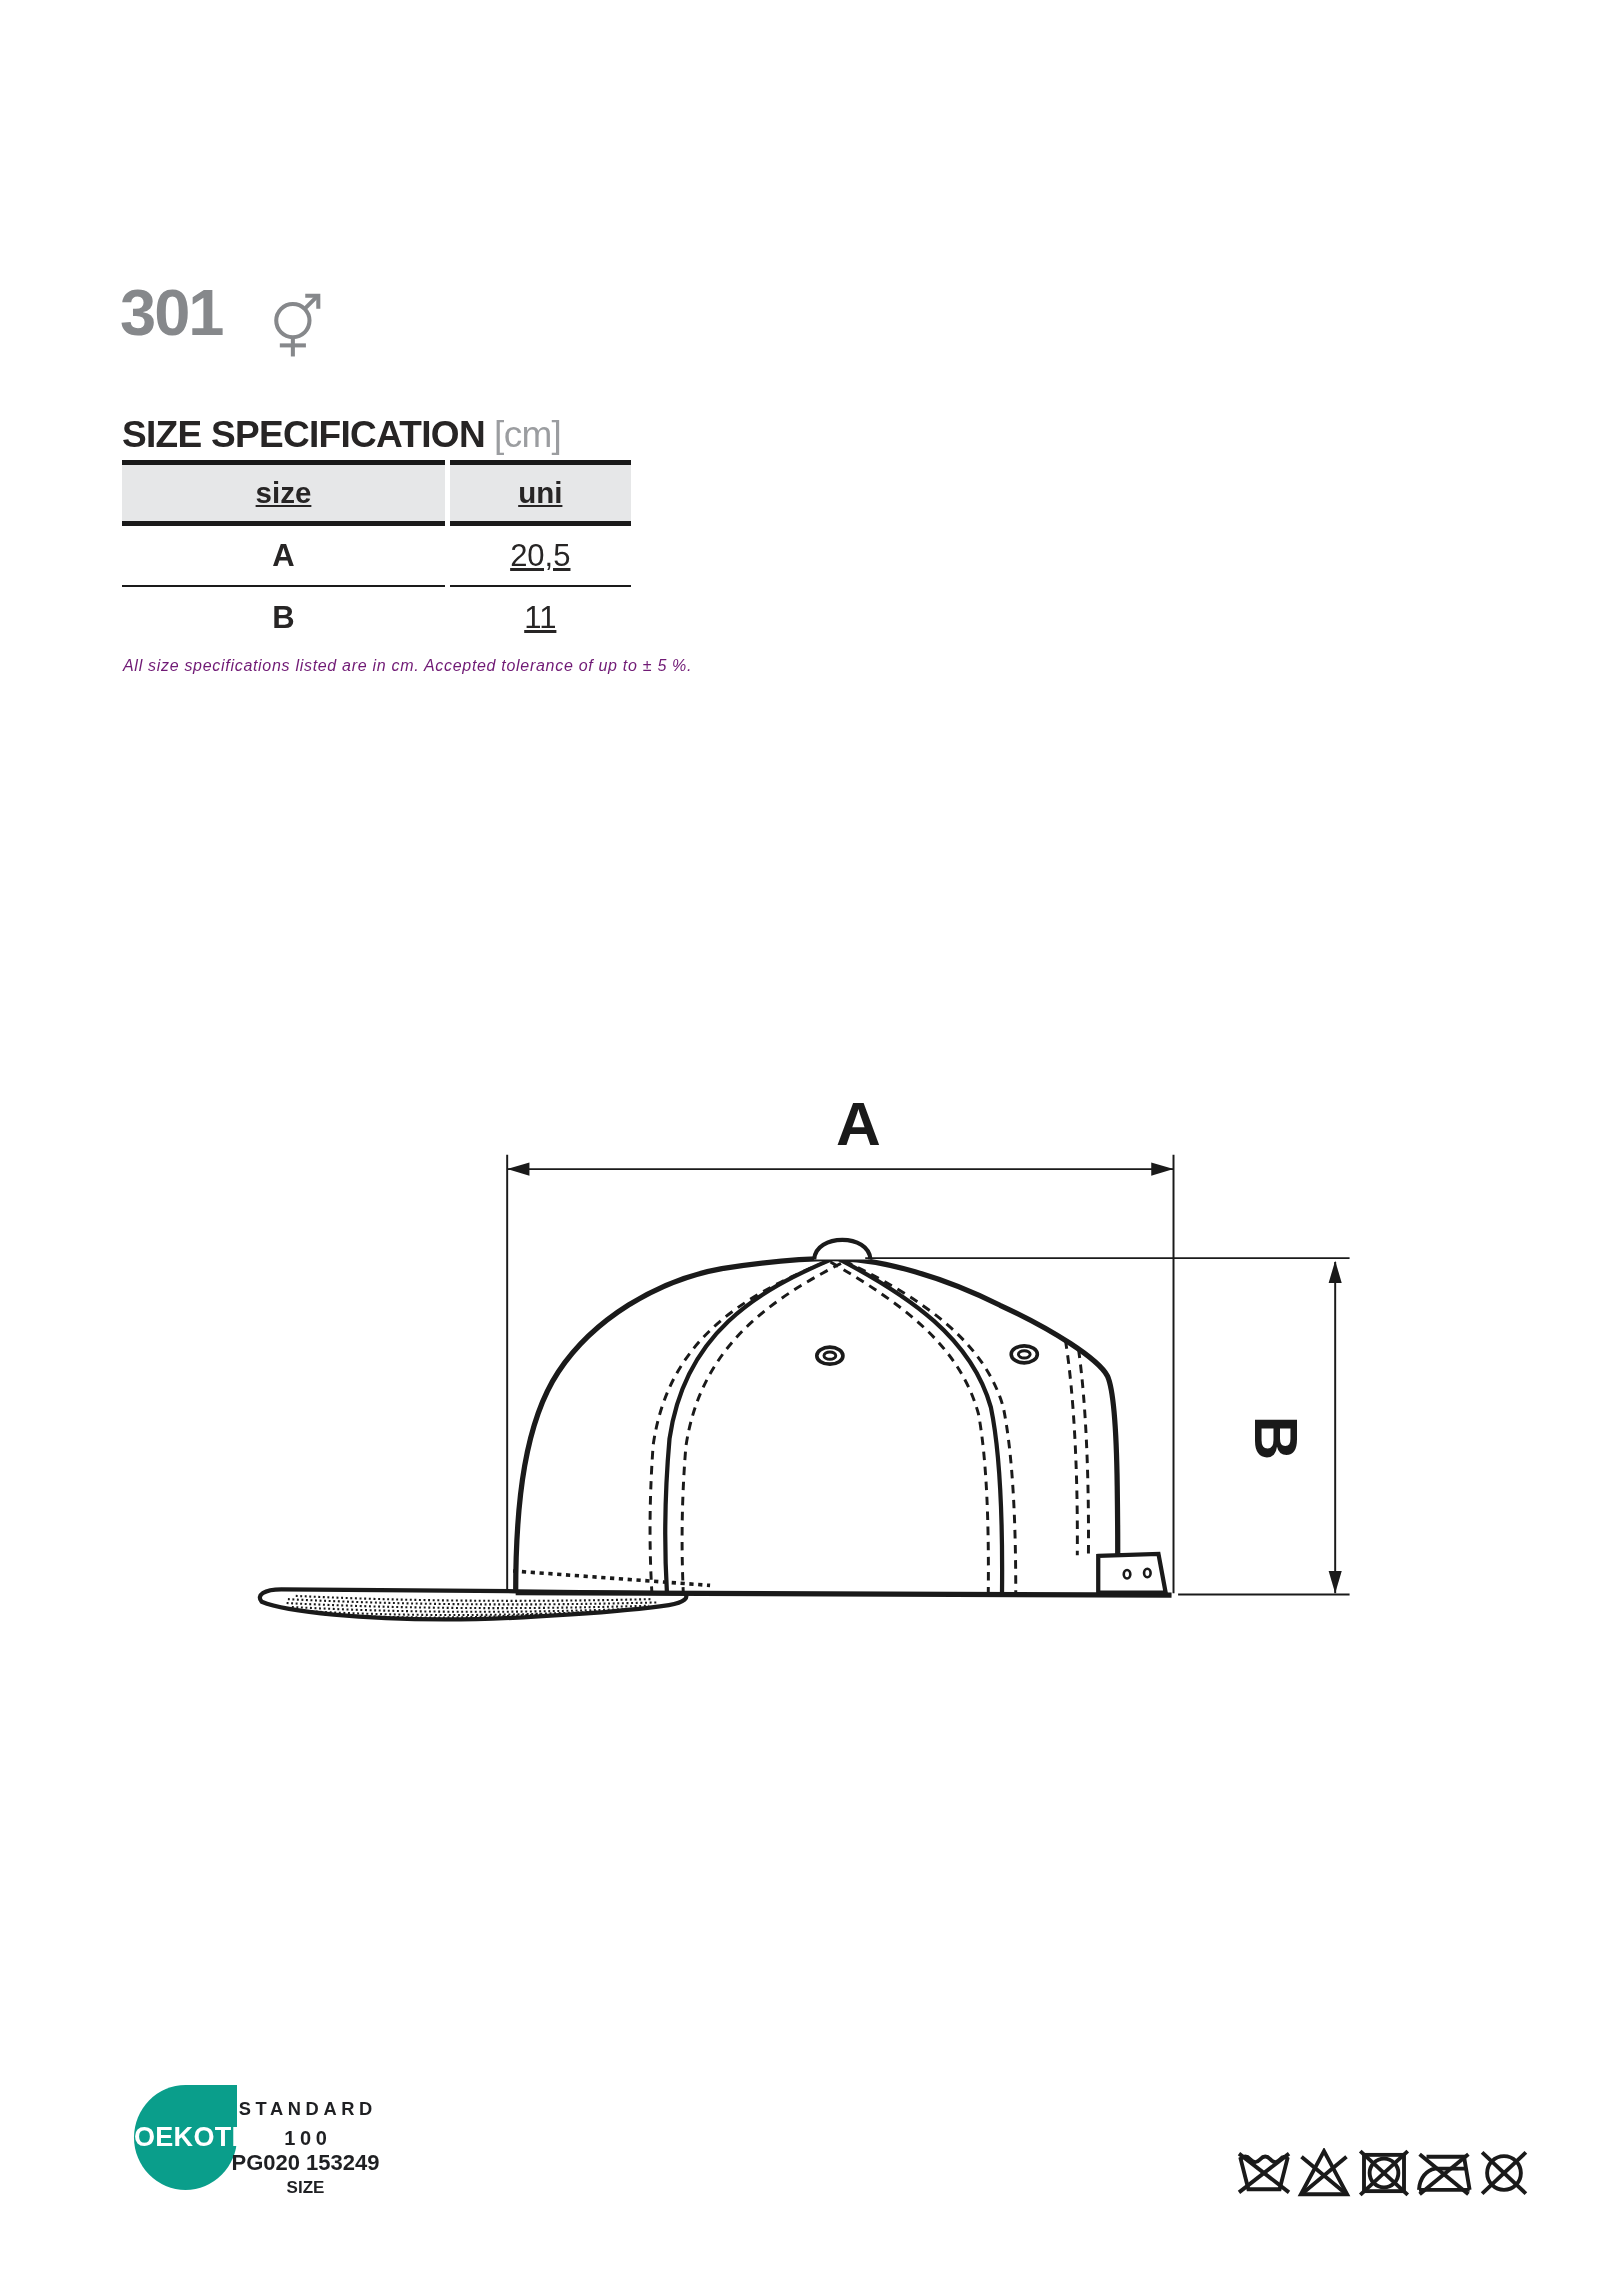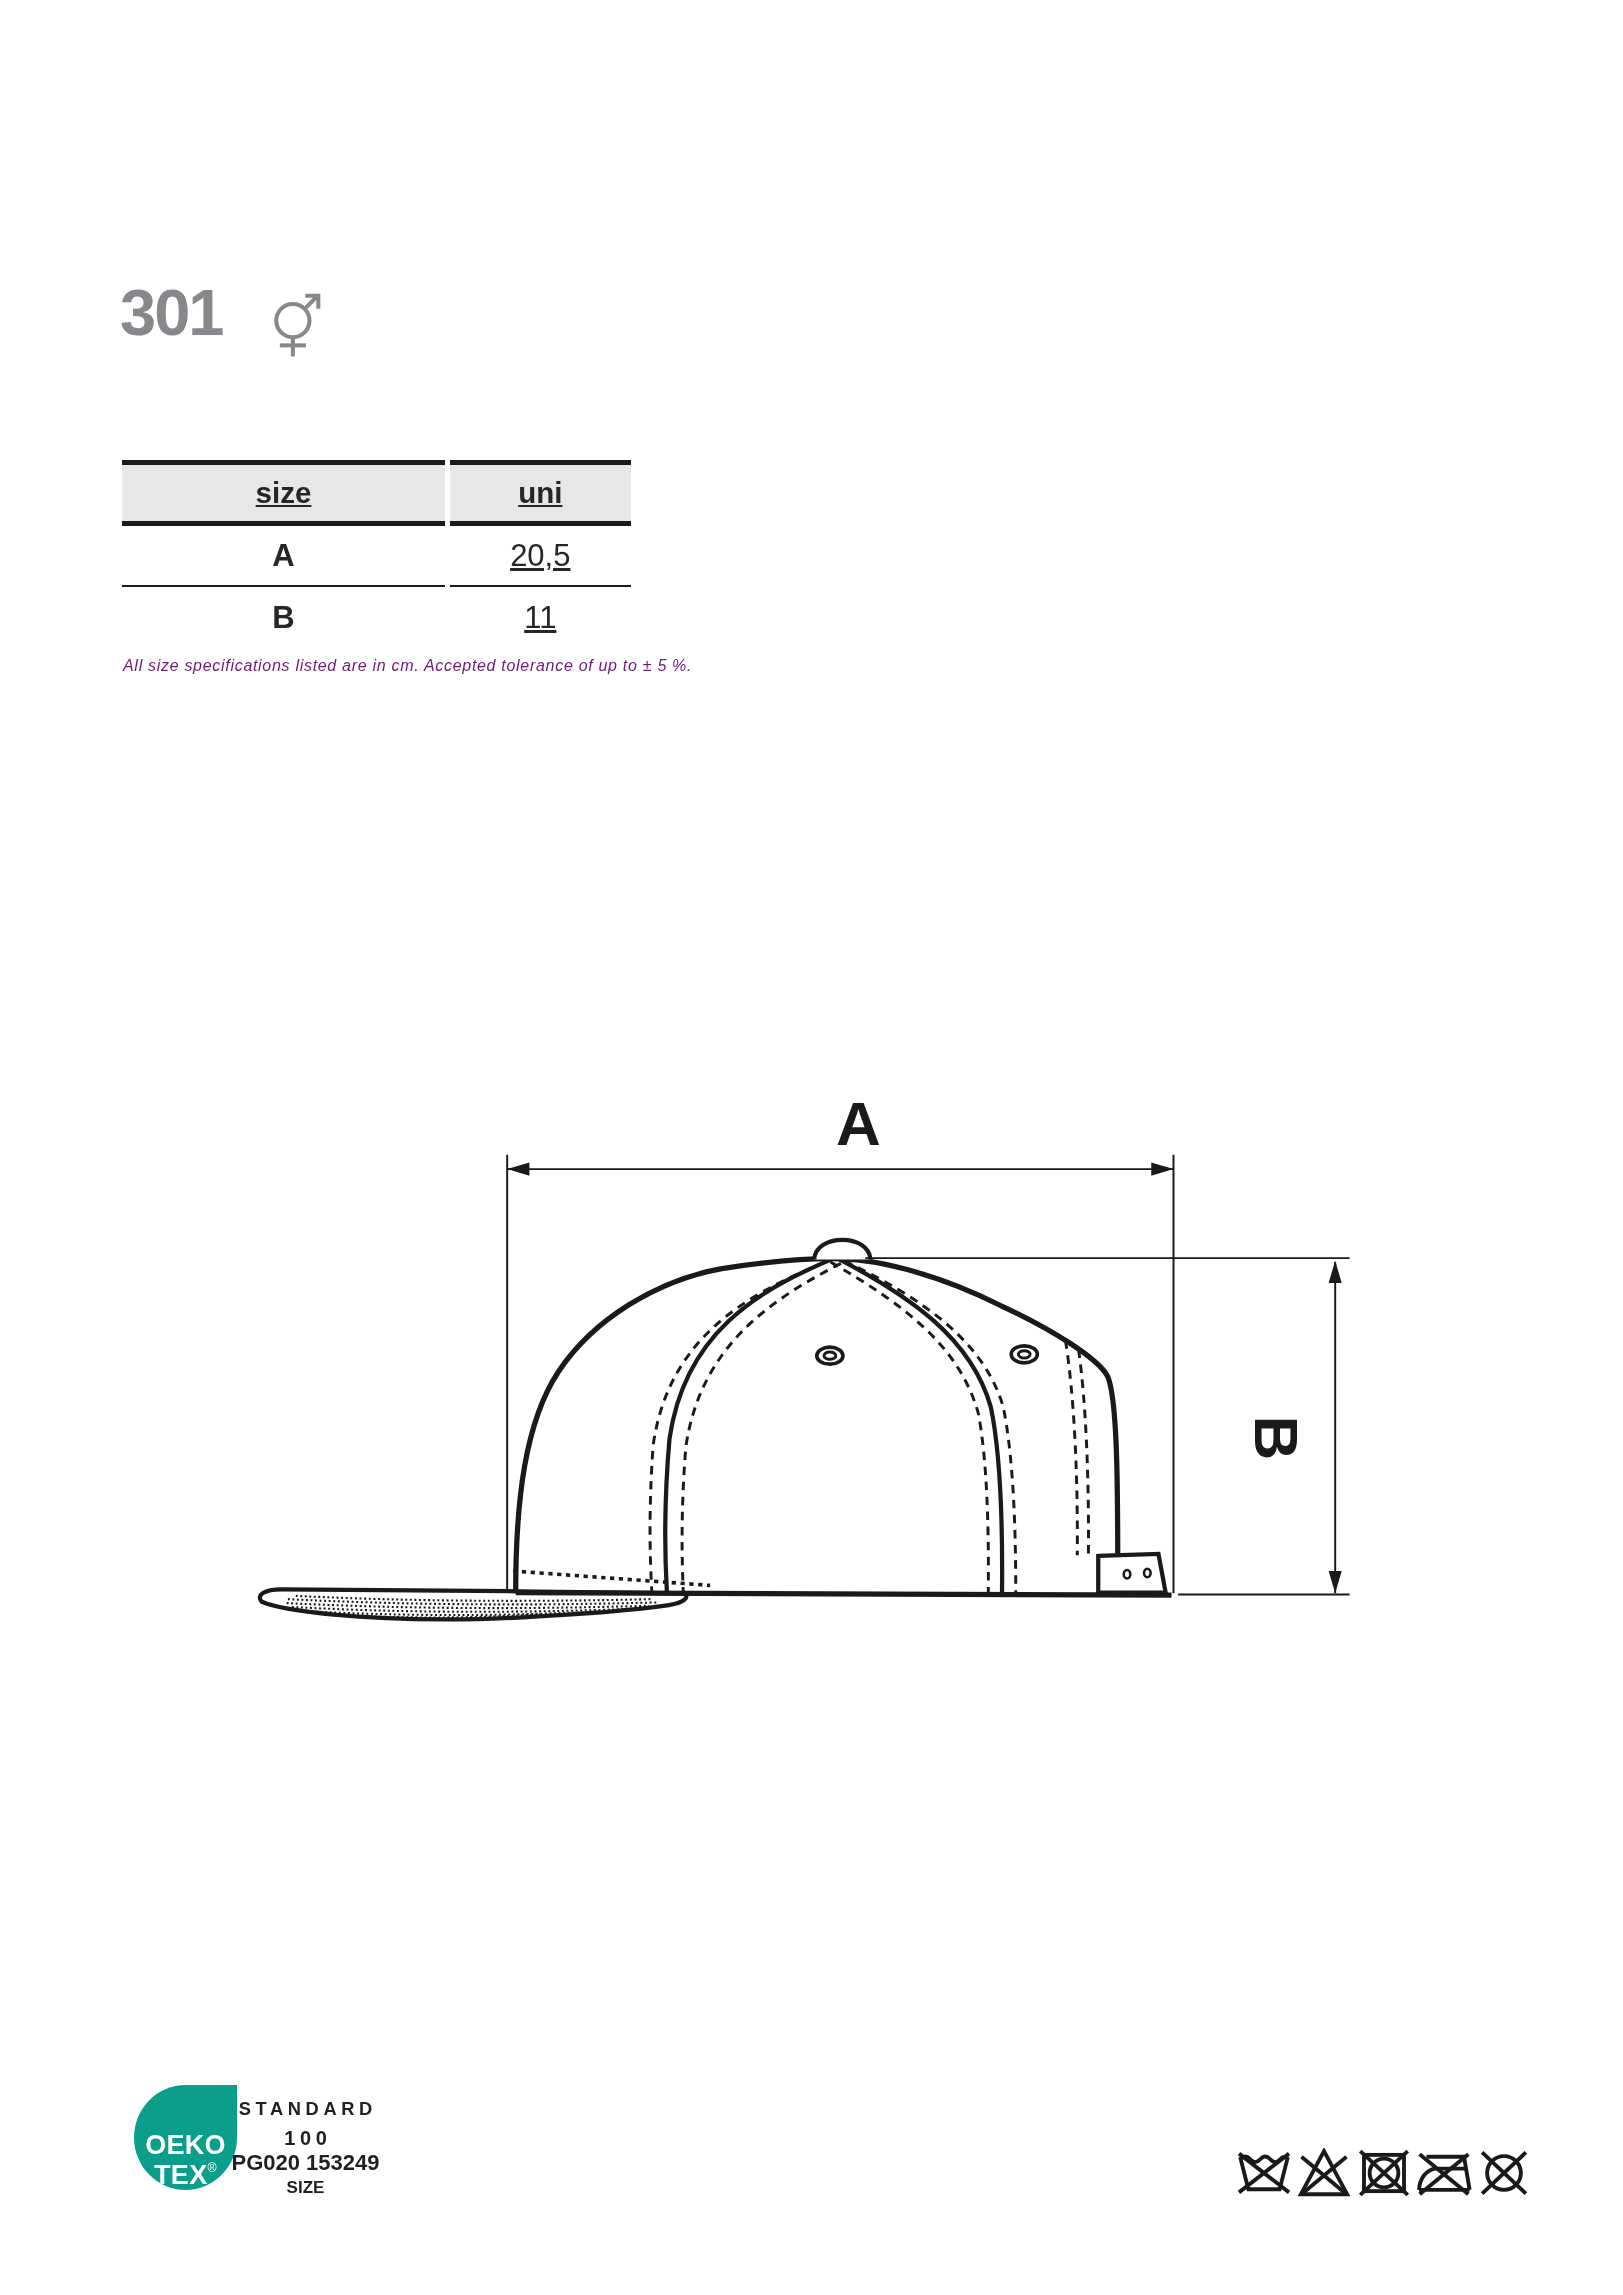--- a/index.html
+++ b/index.html
@@ -36,22 +36,22 @@
   
   .diagram-svg{position:absolute;left:229px;top:1067px;}
   .dim-label{position:absolute;font-size:62px;font-weight:700;color:#1a1a1a;
              width:85px;height:85px;display:flex;align-items:center;justify-content:center;line-height:1;}
   .dim-a{left:816px;top:1081px;}
   .dim-b{left:1234px;top:1395px;}
   .dim-b span{display:block;transform:rotate(90deg);}
 
   
   .oeko-drop{position:absolute;left:134px;top:2085px;width:103px;height:105px;
-             border-radius:52% 0 52% 52%;display:flex;flex-direction:column;
-             align-items:center;justify-content:flex-end;color:#fff;line-height:1.12;}
+             border-radius:52% 0 52% 52%;display:flex;flex-direction:row;
+             align-items:center;justify-content:space-between;color:#fff;line-height:1.12;}
   .oeko-drop .l1,.oeko-drop .l2{font-size:27px;font-weight:700;letter-spacing:0.3px;}
   .oeko-drop sup{font-size:12.4px;vertical-align:11.8px;font-weight:400;}
   .oeko-text{position:absolute;left:230px;top:2089px;width:151px;text-align:center;color:#1f2023;}
   .oeko-text .std{font-size:18.3px;font-weight:700;letter-spacing:4.6px;padding-left:4.6px;margin-top:9.2px;}
   .oeko-text .hundred{font-size:20px;font-weight:700;letter-spacing:4.6px;padding-left:4.6px;margin-top:6.5px;}
   .oeko-text .cert{font-size:22px;font-weight:700;}
   .oeko-text .inst{font-size:17px;font-weight:700;margin-top:2.6px;}
 
   
   .care{position:absolute;left:1236px;top:2148px;display:flex;column-gap:3.9px;}
@@ -66,20 +66,23 @@
   <svg class="gender" width="60" height="75" viewBox="0 0 92 115">
     <g fill="none" stroke="#86888b" stroke-width="6.2">
       <circle cx="32" cy="50" r="25.5"></circle>
       <line x1="50" y1="32" x2="70" y2="12"></line>
       <polyline points="51,12 71,12 71,32"></polyline>
       <line x1="32" y1="75.5" x2="32" y2="105"></line>
       <line x1="12" y1="88" x2="52" y2="88"></line>
     </g>
   </svg>
 
+  <div class="heading">
+    <span class="main">SIZE SPECIFICATION</span><span class="unit">[cm]</span>
+  </div>
 
   <div class="size-table">
     <div class="thead">
       <div class="cell col-size">size</div>
       <div class="cell col-val">uni</div>
     </div>
     <div class="trow divided">
       <div class="cell col-size rowlabel">A</div>
       <div class="cell col-val rowval">20,5</div>
     </div>

